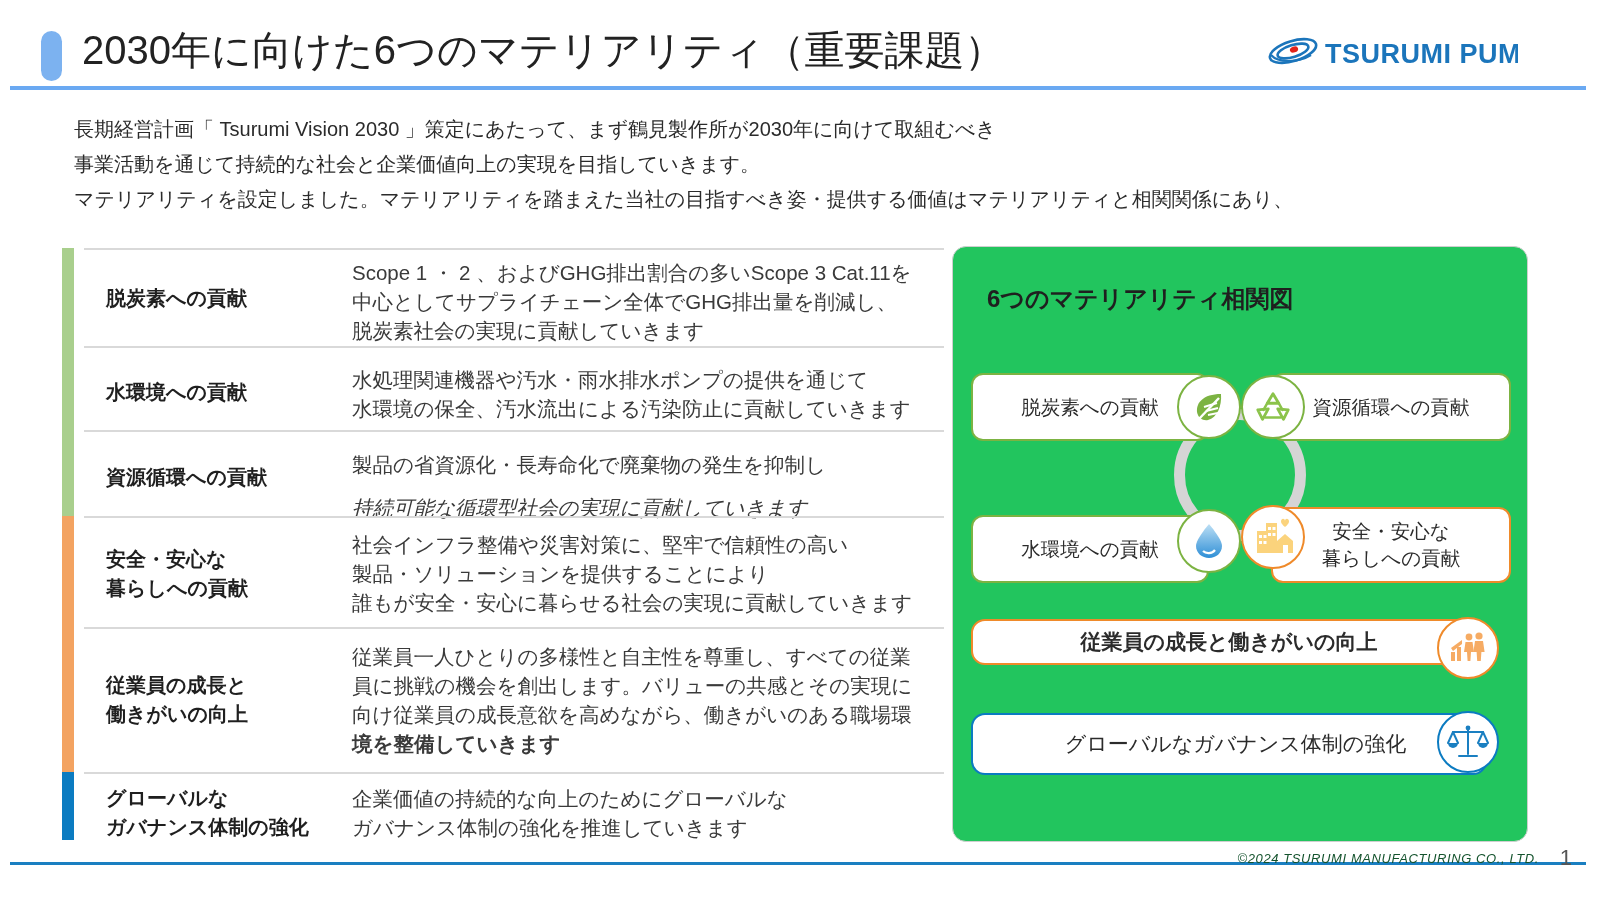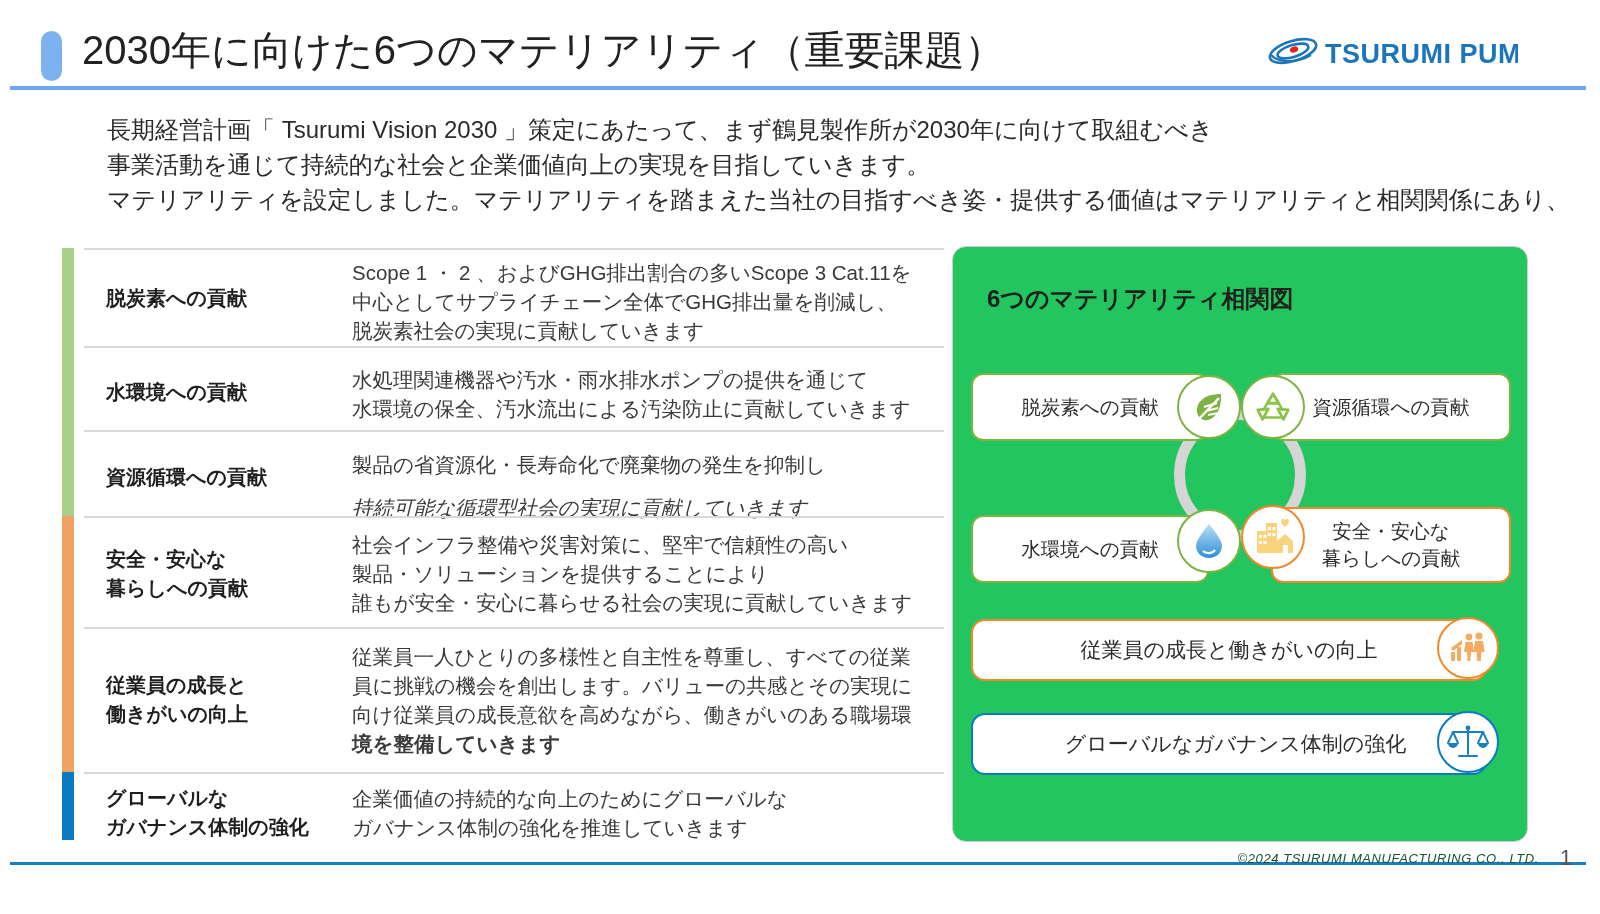--- a/index.html
+++ b/index.html
@@ -15,21 +15,21 @@
     background:#7cb2f0;border-radius:11px;}
   .hdr-title{position:absolute;left:82px;top:23px;font-size:40px;font-weight:400;
     color:#222;letter-spacing:0px;white-space:nowrap;}
   .hdr-rule{position:absolute;left:10px;top:86px;width:1576px;height:4px;
     background:#6aa9f2;}
   .logo{position:absolute;left:1268px;top:36px;width:250px;height:34px;}
   .logo svg{display:block;}
 
   
   .lead{position:absolute;left:74px;top:112px;width:1020px;
-    font-size:24px;line-height:35px;color:#2b2b2b;margin-left:33px;}
+    font-size:20px;line-height:35px;color:#2b2b2b;}
   .lead div{white-space:nowrap;}
 
   
   .tbl{position:absolute;left:62px;top:248px;width:882px;height:592px;}
   .accent{position:absolute;left:0;top:0;width:12px;}
   .accent.green {background:#a9cf8d;}
   .accent.orange{background:#f3a361;}
   .accent.blue  {background:#0b7bc1;}
   .row{position:absolute;left:22px;width:860px;border-top:2px solid #d9d9d9;
     box-sizing:border-box;}
@@ -225,21 +225,21 @@
           <rect x="16" y="16" width="3" height="3"></rect>
             <rect x="20.5" y="16" width="3" height="3"></rect>
         </g>
         <path d="M25 24 L33 17 L41 24 L41 36 L25 36 Z" fill="#fbd37c"></path>
         <rect x="31" y="28" width="5" height="8" fill="#ffffff"></rect>
         <path d="M33 4 C33 1, 29 1, 29 4.5 C29 7, 33 10, 33 10 C33 10, 37 7, 37 4.5 C37 1, 33 1, 33 4 Z" fill="#fbd37c"></path>
       </svg>
     </div>
   </div>
 
-  <div class="barrow o" style="left:18px;top:372px;width:516px;height:62px;">
+  <div class="barrow o" style="left:18px;top:372px;width:516px;height:46px;font-weight:bold;">
     <span>従業員の成長と働きがいの向上</span>
   </div>
   <div class="bicn o" style="left:484px;top:370px;">
     <svg width="40" height="36" viewBox="0 0 40 36">
       <g fill="#f6ab63">
         <rect x="3" y="22" width="4" height="9"></rect>
         <rect x="9" y="17" width="4" height="14"></rect>
         <path d="M3 18 L14 10 L14 14 L5 21 Z"></path>
         <circle cx="21" cy="7" r="3.4"></circle>
         <path d="M17.5 12 h7 l1.5 10 h-3 l-.6 9 h-2.8 l-.6 -9 h-3 Z"></path>

